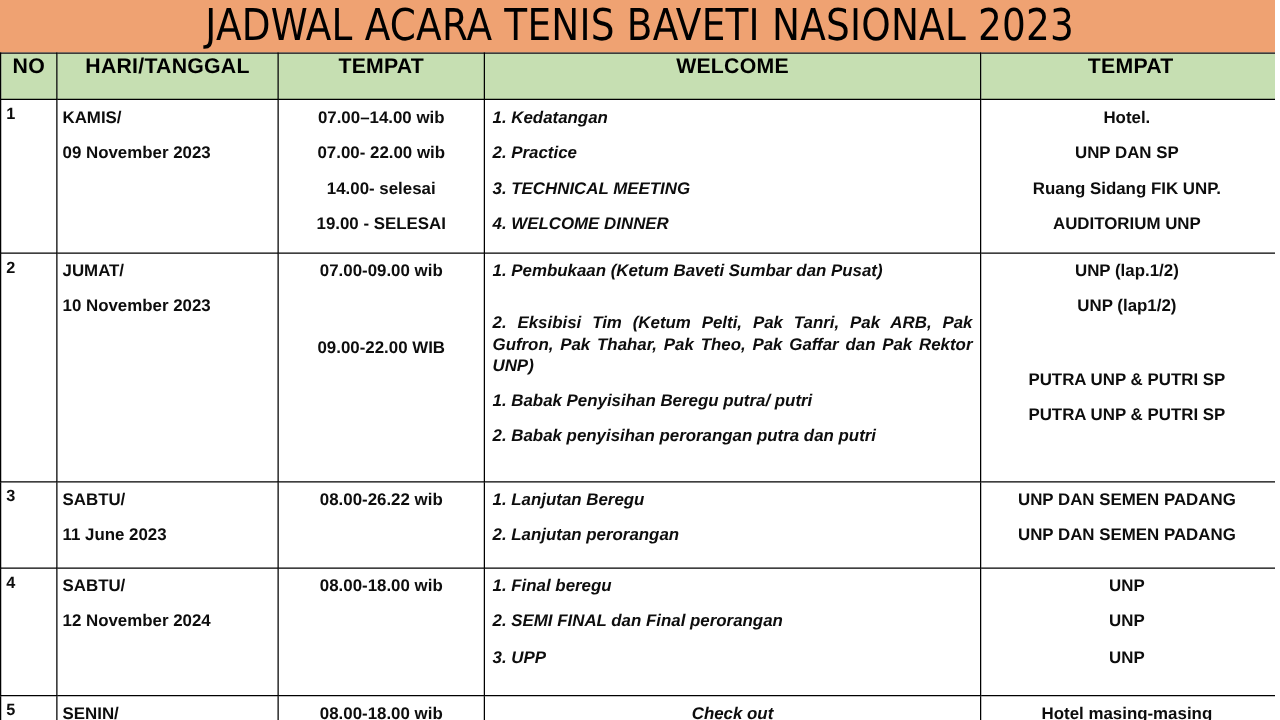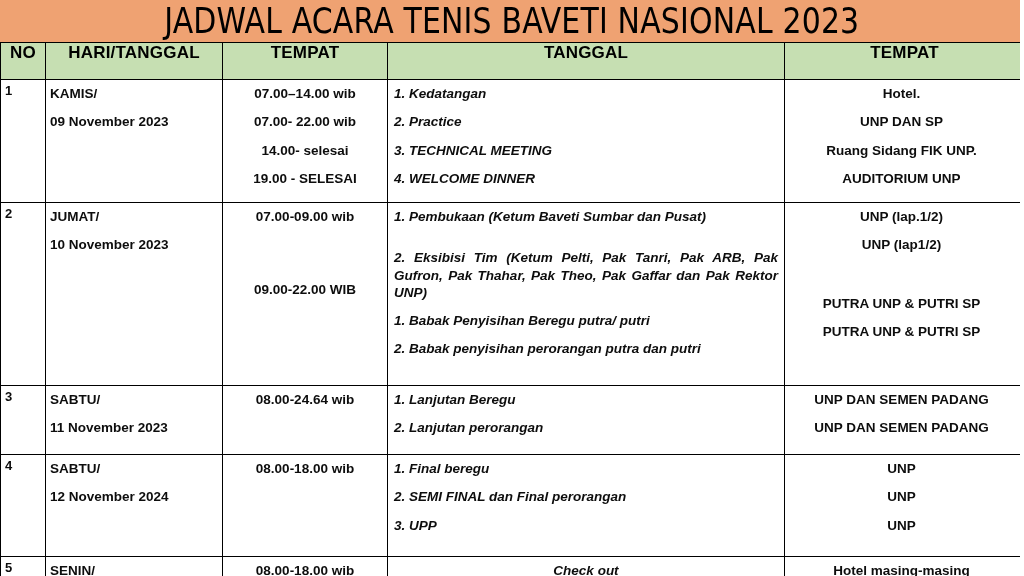--- a/index.html
+++ b/index.html
@@ -107,21 +107,21 @@
   td.place-cell {
     text-align: center;
     padding: 5px 6px 4px 0;
   }
 
   .line {
     display: block;
   }
   .sp-sm { margin-top: 11px; }
   .sp-xl { margin-top: 41px; }
-  .sp-xxl { margin-top: 56px; }
+  .sp-xxl { margin-top: 44px; }
 
   .just {
     text-align: justify;
     text-align-last: left;
     margin-top: 24px;
   }
   .center-line { text-align: center; }
 
   
   tr.r1 td { height: 113px; }
@@ -145,21 +145,21 @@
       <col class="c-hari">
       <col class="c-waktu">
       <col class="c-kegiatan">
       <col class="c-tempat">
     </colgroup>
     <thead>
       <tr>
         <th>NO</th>
         <th>HARI/TANGGAL</th>
         <th>TEMPAT</th>
-        <th>TANGGAL</th>
+        <th>WELCOME</th>
         <th>TEMPAT</th>
       </tr>
     </thead>
     <tbody>
 
       <tr class="r1">
         <td class="no-cell">1</td>
         <td class="day-cell">
           <span class="line">KAMIS/</span>
           <span class="line sp-sm">09 November 2023</span>
@@ -205,24 +205,24 @@
           <span class="line sp-sm">UNP (lap1/2)</span>
           <span class="line sp-xl">PUTRA UNP &amp; PUTRI SP</span>
           <span class="line sp-sm">PUTRA UNP &amp; PUTRI SP</span>
         </td>
       </tr>
 
       <tr class="r3">
         <td class="no-cell">3</td>
         <td class="day-cell">
           <span class="line">SABTU/</span>
-          <span class="line sp-sm">11 November 2023</span>
-        </td>
-        <td class="time-cell">
-          <span class="line">08.00-24.64 wib</span>
+          <span class="line sp-sm">11 June 2023</span>
+        </td>
+        <td class="time-cell">
+          <span class="line">08.00-26.22 wib</span>
         </td>
         <td class="act-cell">
           <span class="line">1. Lanjutan Beregu</span>
           <span class="line sp-sm">2. Lanjutan perorangan</span>
         </td>
         <td class="place-cell">
           <span class="line">UNP DAN SEMEN PADANG</span>
           <span class="line sp-sm">UNP DAN SEMEN PADANG</span>
         </td>
       </tr>

